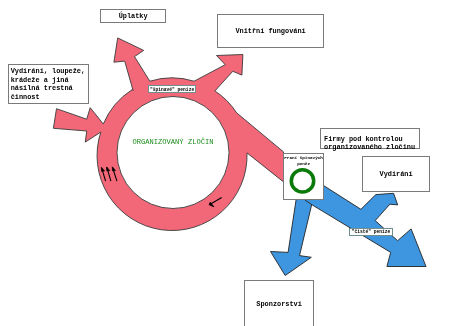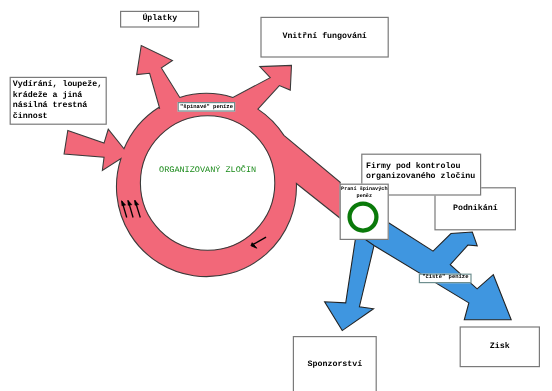--- a/index.html
+++ b/index.html
@@ -62,34 +62,31 @@
   <div class="box" style="left:217.2px;top:14.4px;width:106.7px;height:33.4px;font-size:6.9px;">
     <span>Vnitřní fungování</span>
   </div>
 
   <div class="box lt" style="left:7.5px;top:63.5px;width:81.4px;height:40.9px;font-size:6.9px;padding:2.4px 0 0 2.2px;align-items:flex-start;">
     <span>Vydírání, loupeže, krádeže a jiná násilná trestná činnost</span>
   </div>
 
 
   <div class="box" style="left:362.3px;top:155.8px;width:67.6px;height:36.5px;font-size:6.9px;">
-    <span>Podnikání</span>
+    <span>Vydírání</span>
   </div>
 
-  <div class="box lt" style="left:301px;top:128.3px;width:100.2px;height:35px;font-size:6.9px;padding:5.4px 0 0 3.1px;align-items:flex-start;">
+  <div class="box lt" style="left:320px;top:128.3px;width:100.2px;height:21px;font-size:6.9px;padding:5.4px 0 0 3.1px;align-items:flex-start;">
     <span>Firmy pod kontrolou organizovaného zločinu</span>
   </div>
 
   <div class="box" style="left:244px;top:280.1px;width:70.2px;height:48px;font-size:6.9px;">
     <span>Sponzorství</span>
   </div>
 
-  <div class="box" style="left:382.6px;top:272.3px;width:67.8px;height:33.5px;font-size:6.9px;">
-    <span>Zisk</span>
-  </div>
 
   <div class="box" style="left:283.4px;top:153.3px;width:40.4px;height:46.9px;"></div>
   <div class="ltitle" style="left:283.4px;top:155.2px;width:40.4px;">Praní špinavých peněz</div>
   <svg class="art" width="460" height="326" viewBox="0 0 460 326">
     <circle cx="302.5" cy="180.9" r="11.2" fill="none" stroke="#0a7a0a" stroke-width="3.55"></circle>
   </svg>
 
   <div class="lbl" style="left:148.3px;top:84.9px;width:47.6px;height:8.5px;">
     <span>"špinavé" peníze</span>
   </div>

